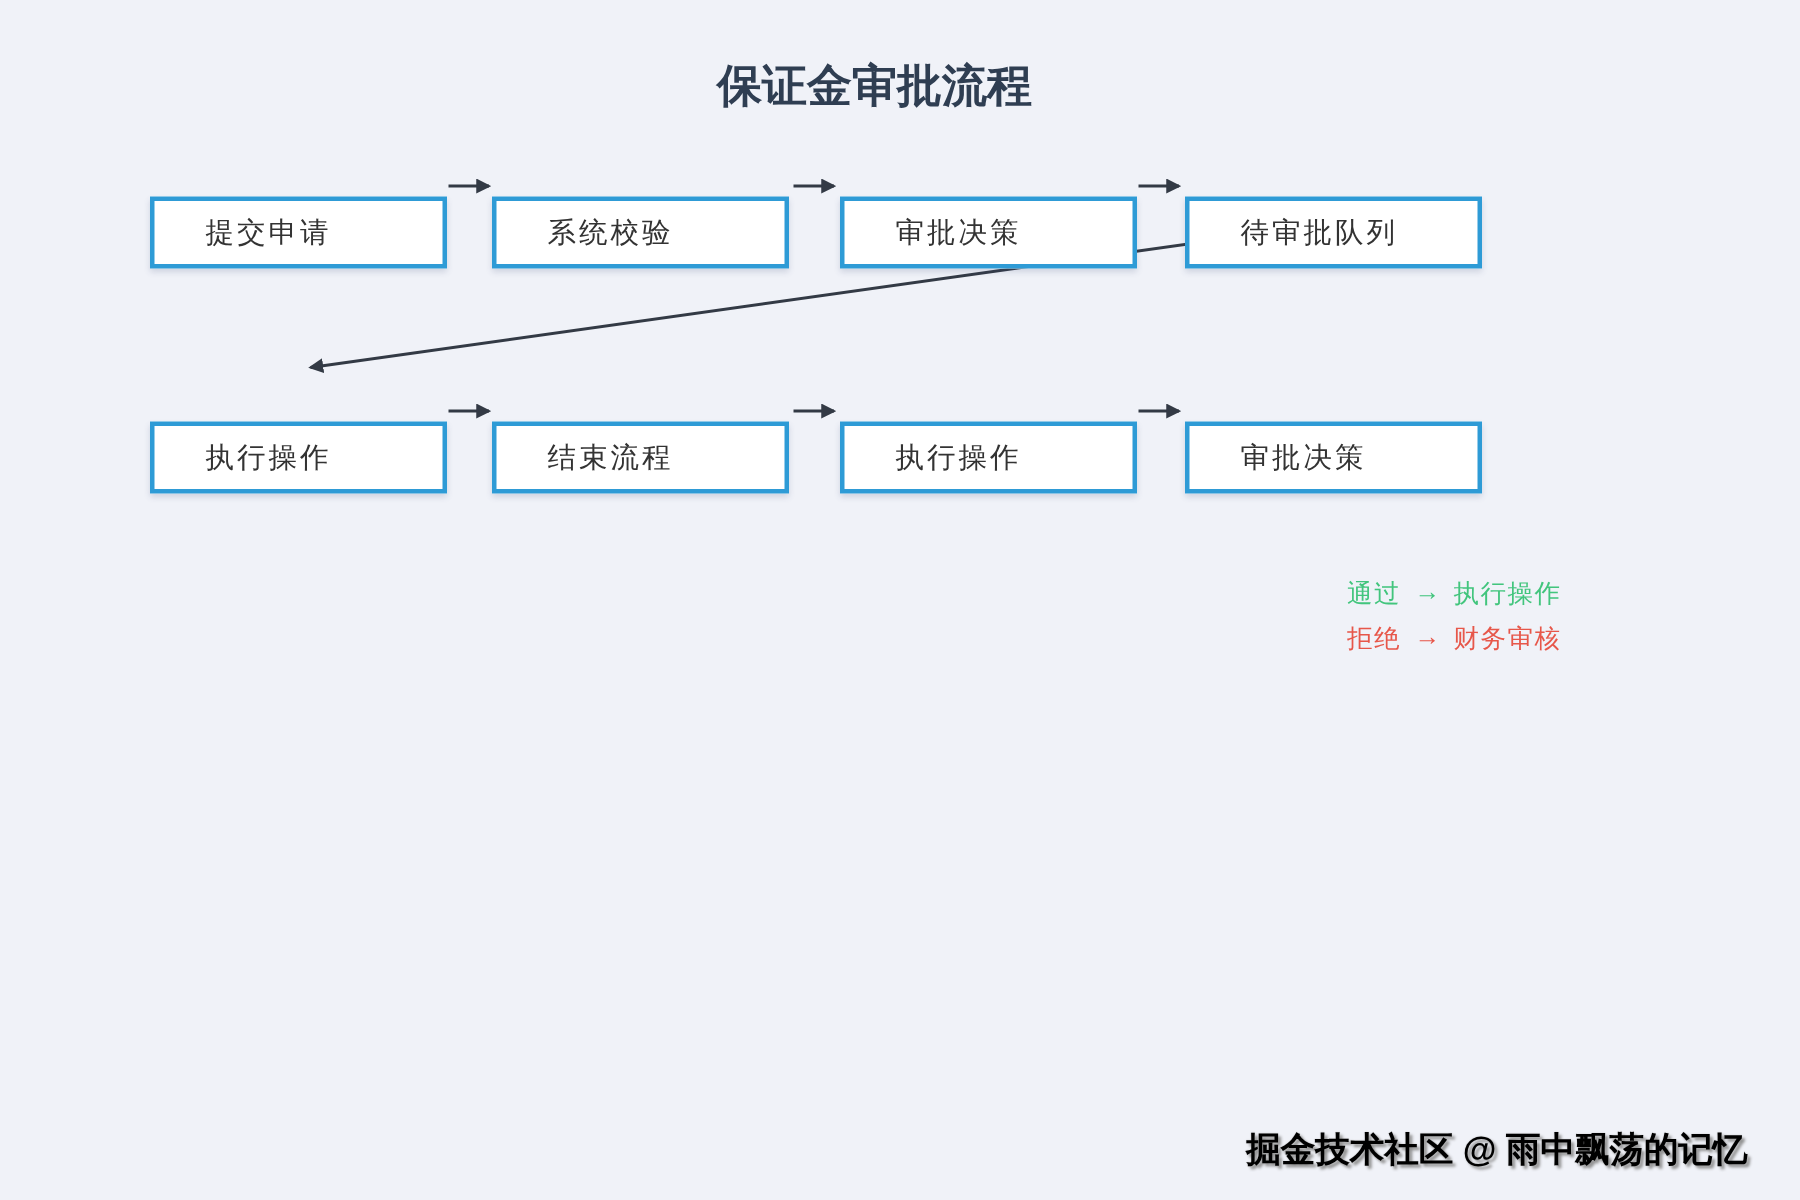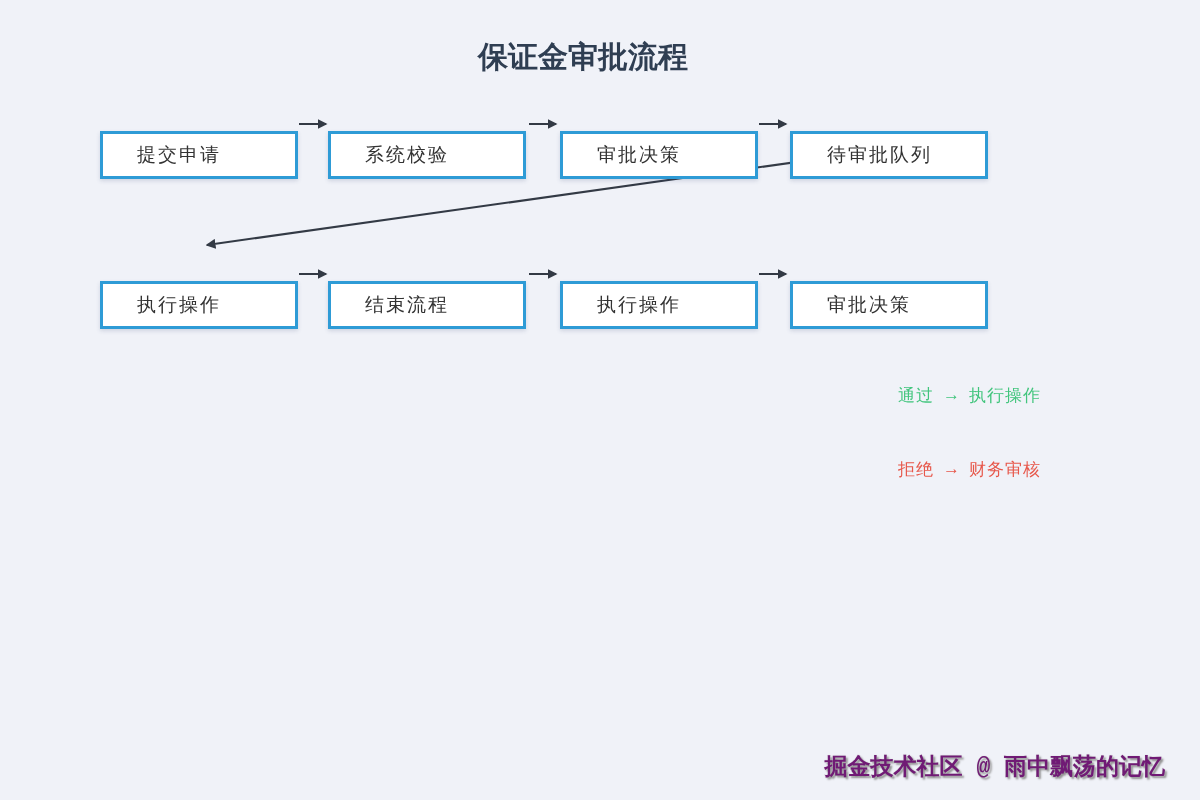--- a/index.html
+++ b/index.html
@@ -71,24 +71,23 @@
   .legend-line .arr {
     margin: 0 9px;
     letter-spacing: 0;
   }
   .watermark {
     position: absolute;
     right: 35px;
     bottom: 18px;
     font-size: 23px;
     font-weight: 700;
-    color: #701a75;
+    color: #000000;
     text-shadow: 2px 2px 2px #909090, 0 0 1px #b5b5b5;
     white-space: nowrap;
-    font-family: Liberation Mono, monospace;
   }
 </style>
 </head>
 <body style="background-color: rgb(240, 242, 248);">
 
 <h1 class="page-title">保证金审批流程</h1>
 
 <svg class="overlay" width="1200" height="800" viewBox="0 0 1200 800">
   <defs>
     <marker id="ah" viewBox="0 0 10 10" refX="8.5" refY="5" markerWidth="5" markerHeight="5" orient="auto-start-reverse">
@@ -115,20 +114,20 @@
 <div class="node r2 c2">结束流程</div>
 <div class="node r2 c3">执行操作</div>
 <div class="node r2 c4">审批决策</div>
 
 <div class="legend">
   <div class="legend-line" style="color: rgb(66, 197, 125);">
     <span>通过</span>
     <span class="arr">→</span>
     <span>执行操作</span>
   </div>
-  <div class="legend-line" style="color: rgb(231, 87, 74); margin-top: 44px;">
+  <div class="legend-line" style="color: rgb(231, 87, 74);">
     <span>拒绝</span>
     <span class="arr">→</span>
     <span>财务审核</span>
   </div>
 </div>
 
 <div class="watermark">掘金技术社区 @ 雨中飘荡的记忆</div>
 
 </body></html>

